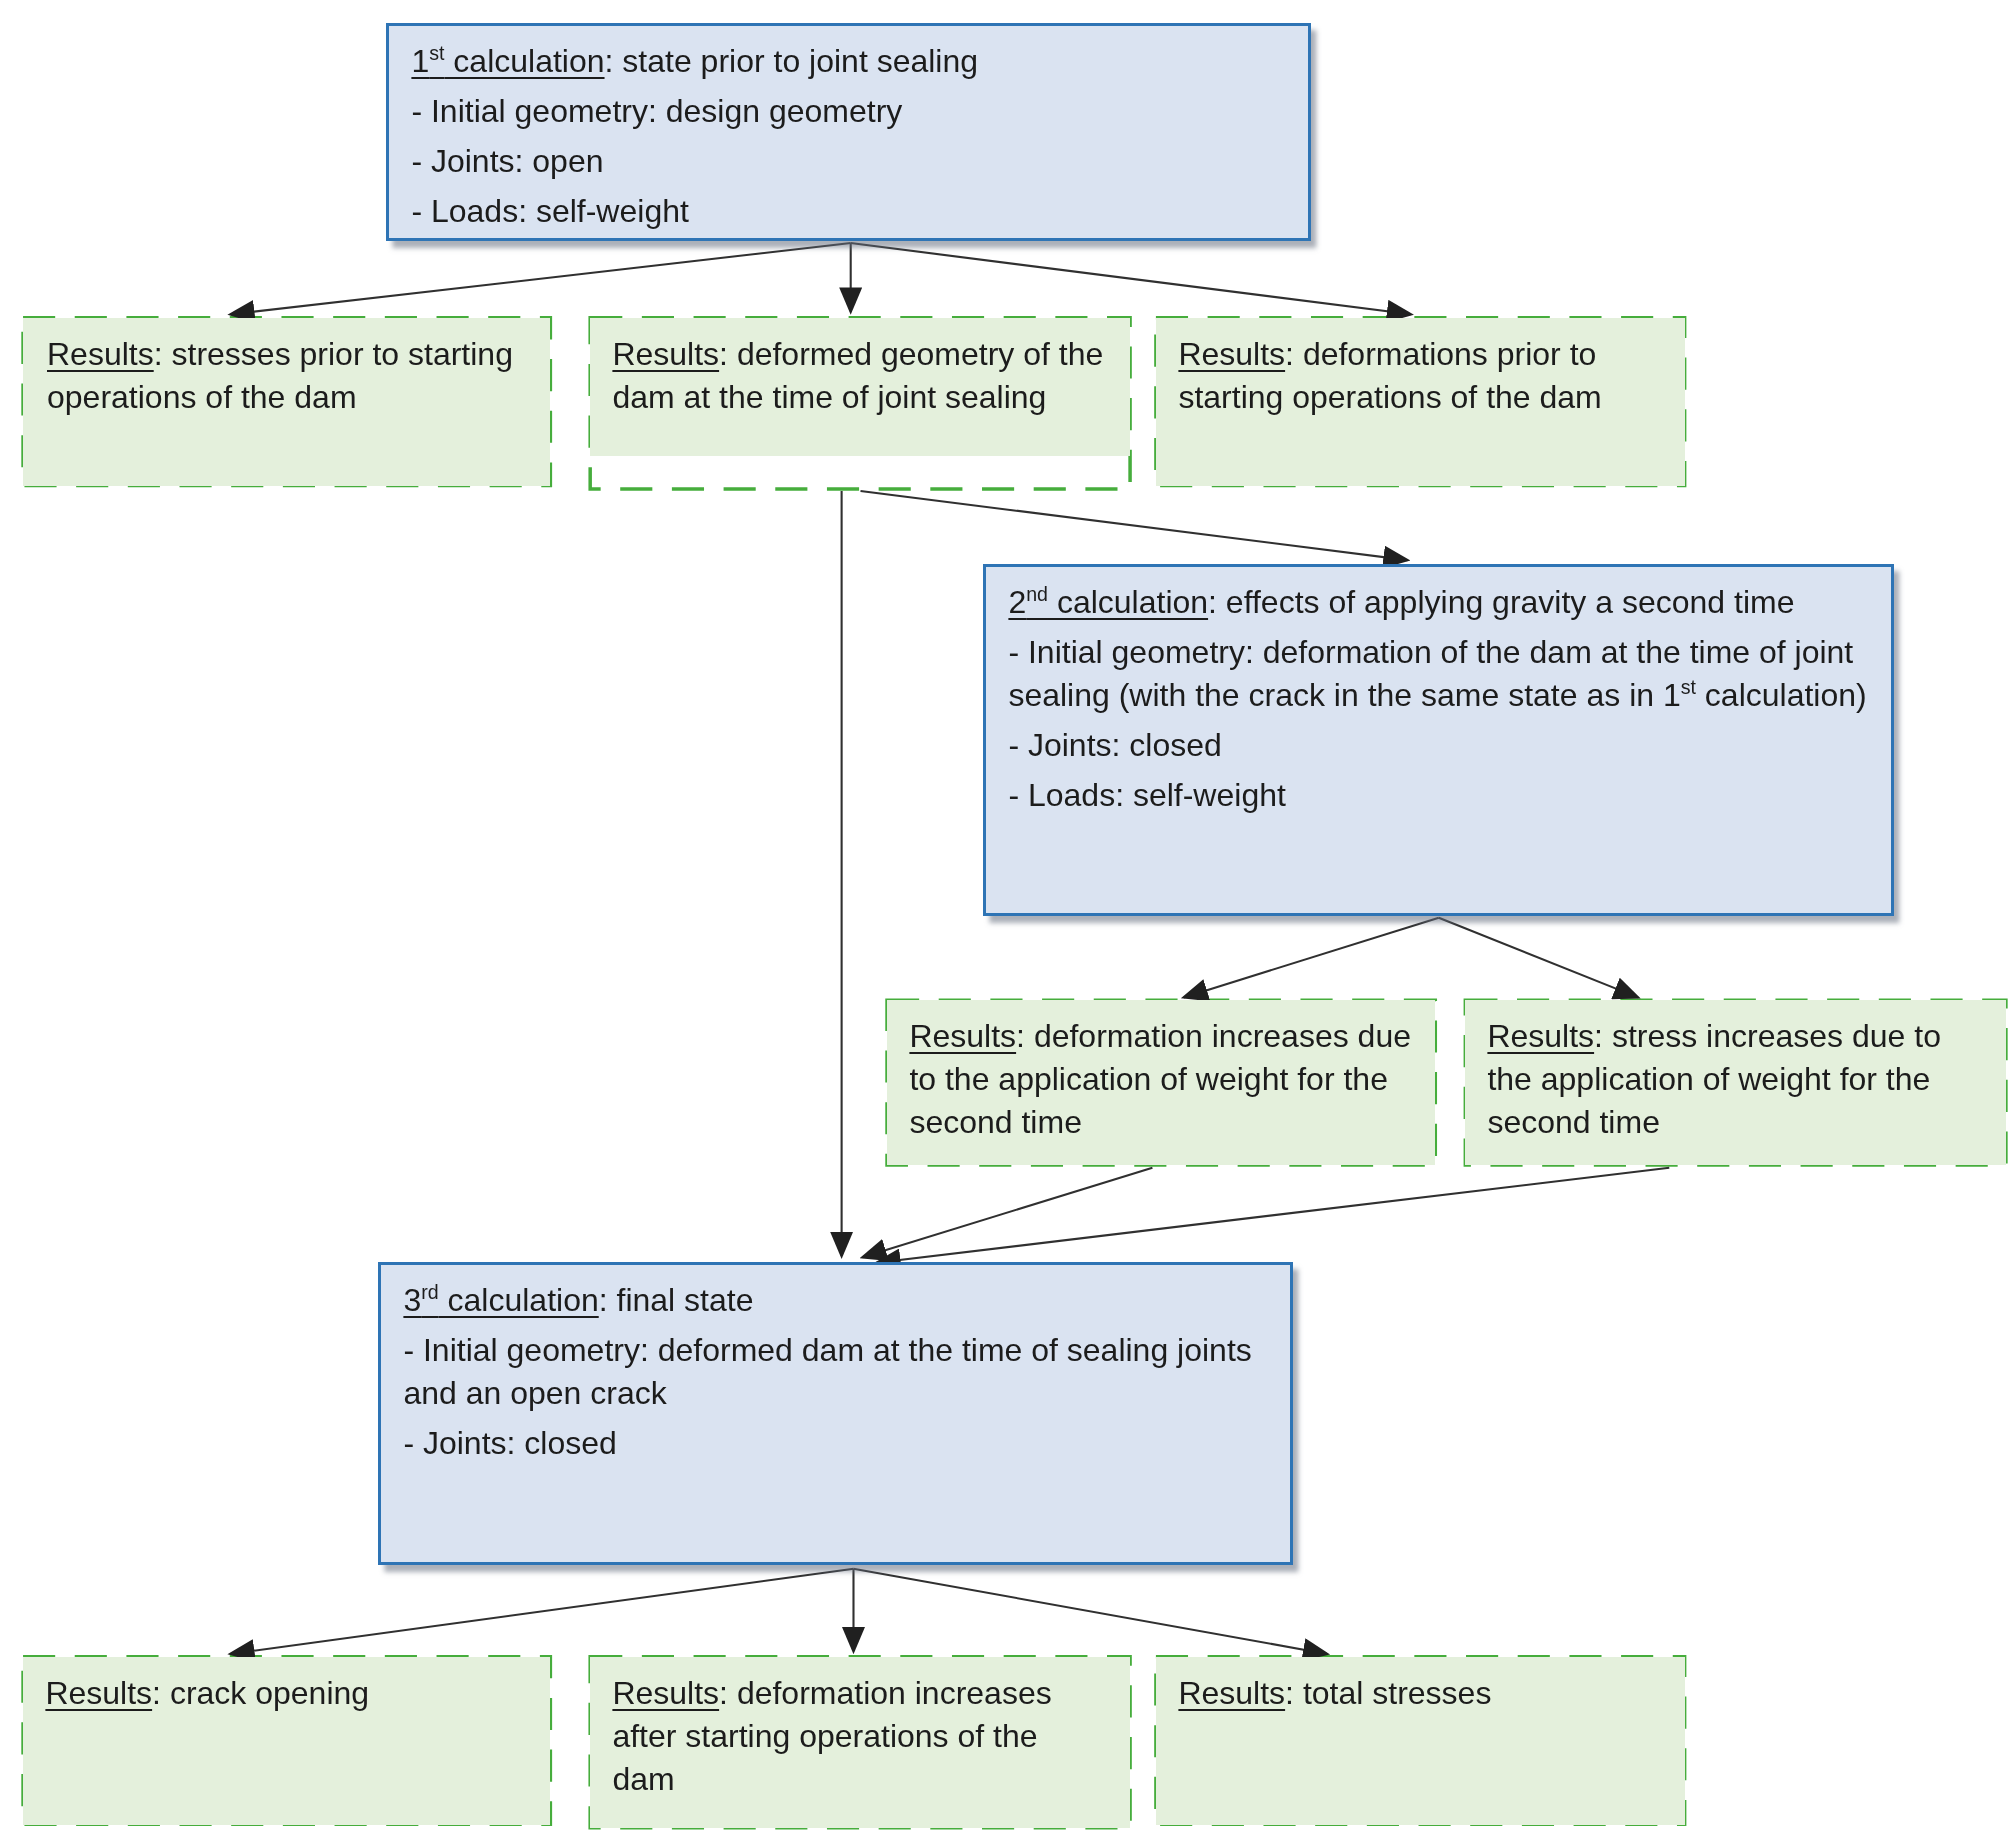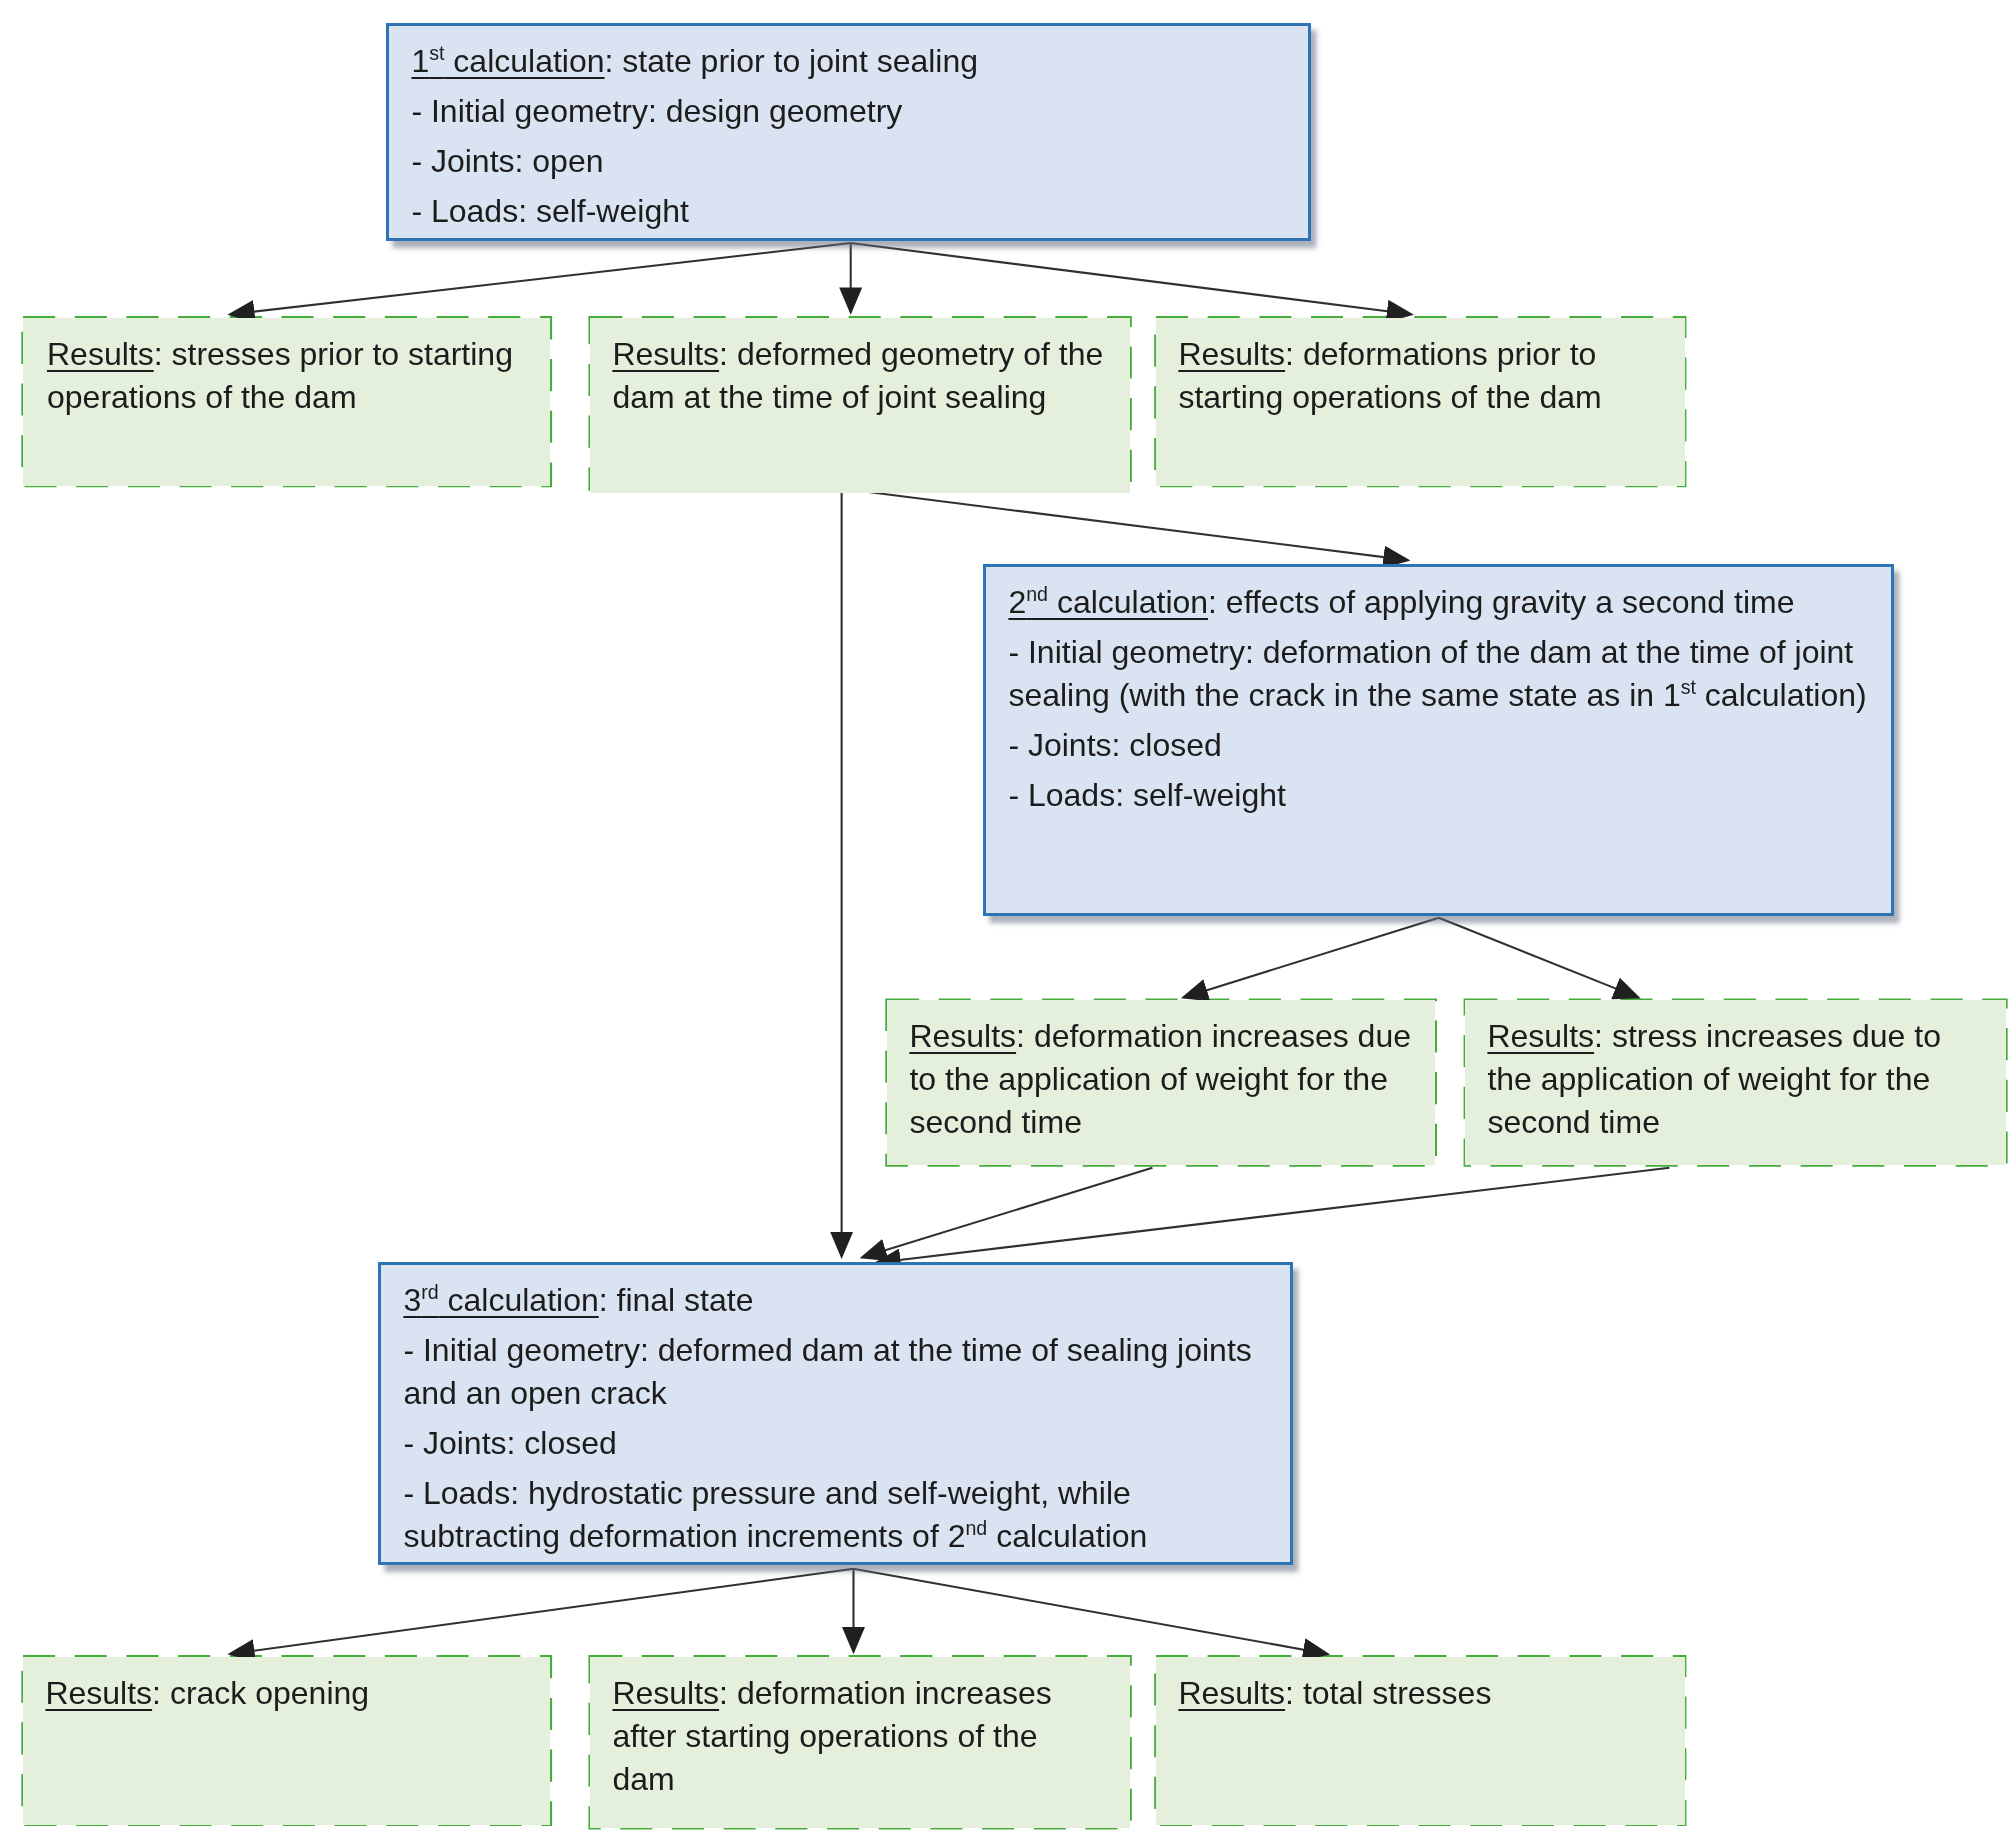--- a/index.html
+++ b/index.html
@@ -88,21 +88,21 @@
       <span class="u"><span>1</span><sup>st</sup><span> calculation</span></span><span>: state prior to joint sealing</span>
     </div>
     <div class="ln">- Initial geometry: design geometry</div>
     <div class="ln">- Joints: open</div>
     <div class="ln">- Loads: self-weight</div>
   </div>
 
   <div class="bx res" style="left:23px; top:318px; width:527px; height:168px;padding-left:24px;">
     <div class="ln"><span class="u">Results</span><span>: stresses prior to starting operations of the dam</span></div>
   </div>
-  <div class="bx res" style="left:590px; top:318px; width:540px; height:175px;">
+  <div class="bx res" style="left:590px; top:318px; width:540px; height:138px;">
     <div class="ln"><span class="u">Results</span><span>: deformed geometry of the dam at the time of joint sealing</span></div>
   </div>
   <div class="bx res" style="left:1156px; top:318px; width:529px; height:168px;">
     <div class="ln"><span class="u">Results</span><span>: deformations prior to starting operations of the dam</span></div>
   </div>
 
   <div class="bx calc" style="left:983px; top:564px; width:911px; height:352px;">
     <div class="ln">
       <span class="u"><span>2</span><sup>nd</sup><span> calculation</span></span><span>: effects of applying gravity a second time</span>
     </div>
@@ -117,21 +117,20 @@
   <div class="bx res" style="left:1465px; top:1000px; width:541px; height:165px;">
     <div class="ln"><span class="u">Results</span><span>: stress increases due to the application of weight for the second time</span></div>
   </div>
 
   <div class="bx calc" style="left:378px; top:1262px; width:915px; height:303px;">
     <div class="ln">
       <span class="u"><span>3</span><sup>rd</sup><span> calculation</span></span><span>: final state</span>
     </div>
     <div class="ln">- Initial geometry: deformed dam at the time of sealing joints and an open crack</div>
     <div class="ln">- Joints: closed</div>
-    <div class="ln"><span>- Loads: hydrostatic pressure and self-weight, while subtracting deformation increments of 2</span><sup>nd</sup><span> calculation</span></div>
   </div>
 
   <div class="bx res" style="left:23px; top:1657px; width:527px; height:168px;">
     <div class="ln"><span class="u">Results</span><span>: crack opening</span></div>
   </div>
   <div class="bx res" style="left:590px; top:1657px; width:540px; height:171px;">
     <div class="ln"><span class="u">Results</span><span>: deformation increases after starting operations of the dam</span></div>
   </div>
   <div class="bx res" style="left:1156px; top:1657px; width:529px; height:168px;">
     <div class="ln"><span class="u">Results</span><span>: total stresses</span></div>

